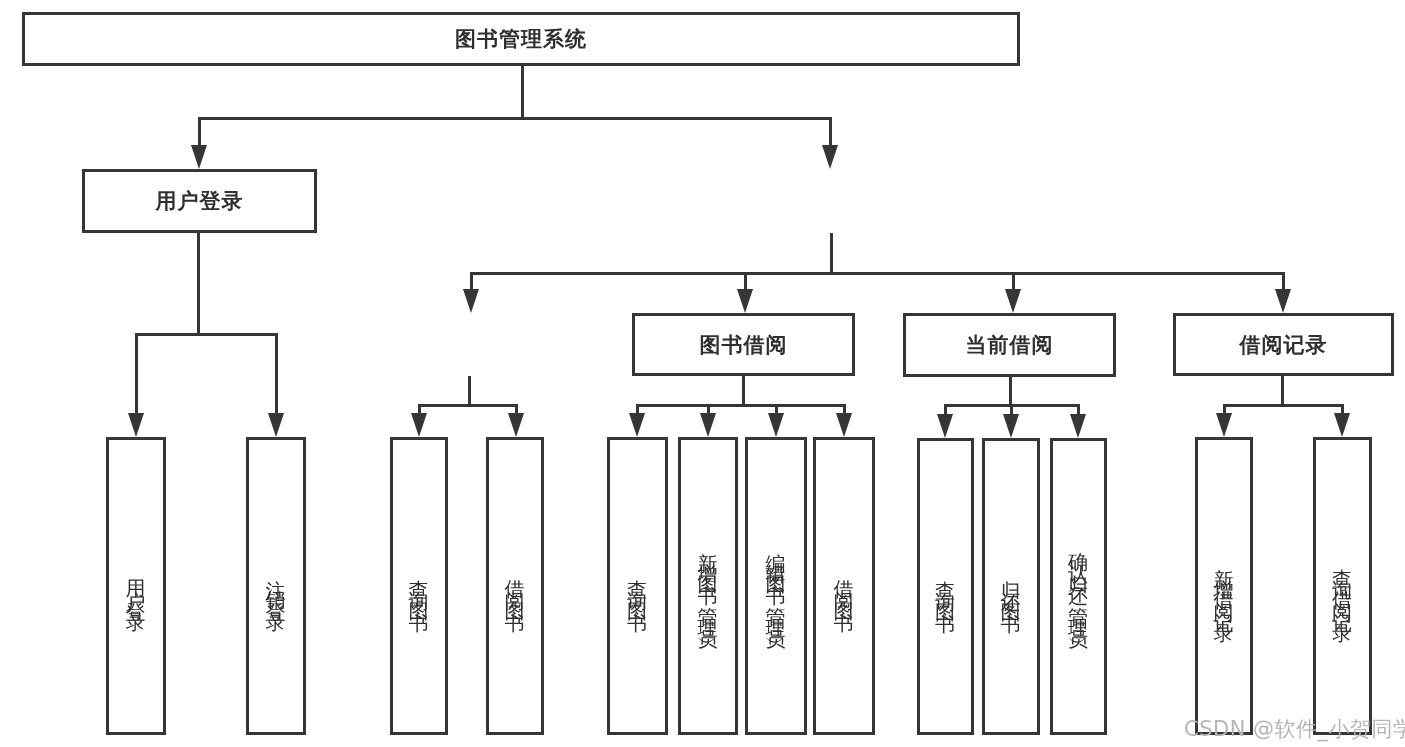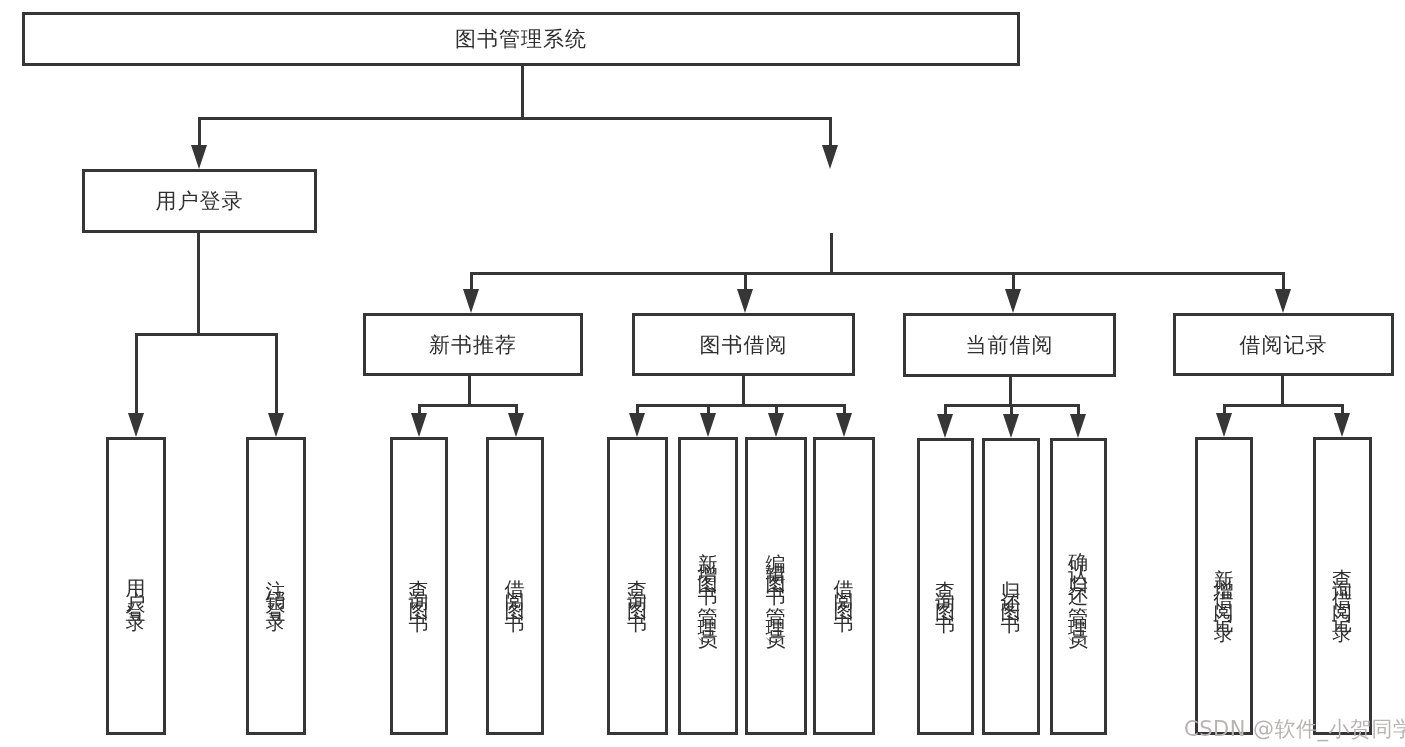--- a/index.html
+++ b/index.html
@@ -14,21 +14,21 @@
   }
   .box {
     position: absolute;
     box-sizing: border-box;
     border: 3px solid #363636;
     background: #ffffff;
     display: flex;
     align-items: center;
     justify-content: center;
   }
-  .hbox { font-size: 21px; letter-spacing: 1px; }
+  .hbox { font-size: 21px; letter-spacing: 1px; font-weight: bold; }
   .vbox { font-size: 20px; }
   .vbox .vtext {
     writing-mode: vertical-lr;
     letter-spacing: 11px;
     line-height: 1;
     white-space: nowrap;
   }
   .vl { position: absolute; width: 3px; background: #363636; }
   .hl { position: absolute; height: 3px; background: #363636; }
   .arrow {
@@ -61,23 +61,20 @@
 <div class="canvas">
 
   <div class="box hbox" style="left:22px; top:12px; width:998px; height:54px;">
     <span>图书管理系统</span>
   </div>
 
   <div class="box hbox" style="left:82px; top:169px; width:235px; height:64px;">
     <span>用户登录</span>
   </div>
 
-  <div class="box hbox" style="left:363px; top:313px; width:220px; height:63px;">
-    <span>新书推荐</span>
-  </div>
   <div class="box hbox" style="left:632px; top:313px; width:223px; height:63px;">
     <span>图书借阅</span>
   </div>
   <div class="box hbox" style="left:903px; top:313px; width:213px; height:64px;">
     <span>当前借阅</span>
   </div>
   <div class="box hbox" style="left:1173px; top:313px; width:221px; height:63px;">
     <span>借阅记录</span>
   </div>
 

